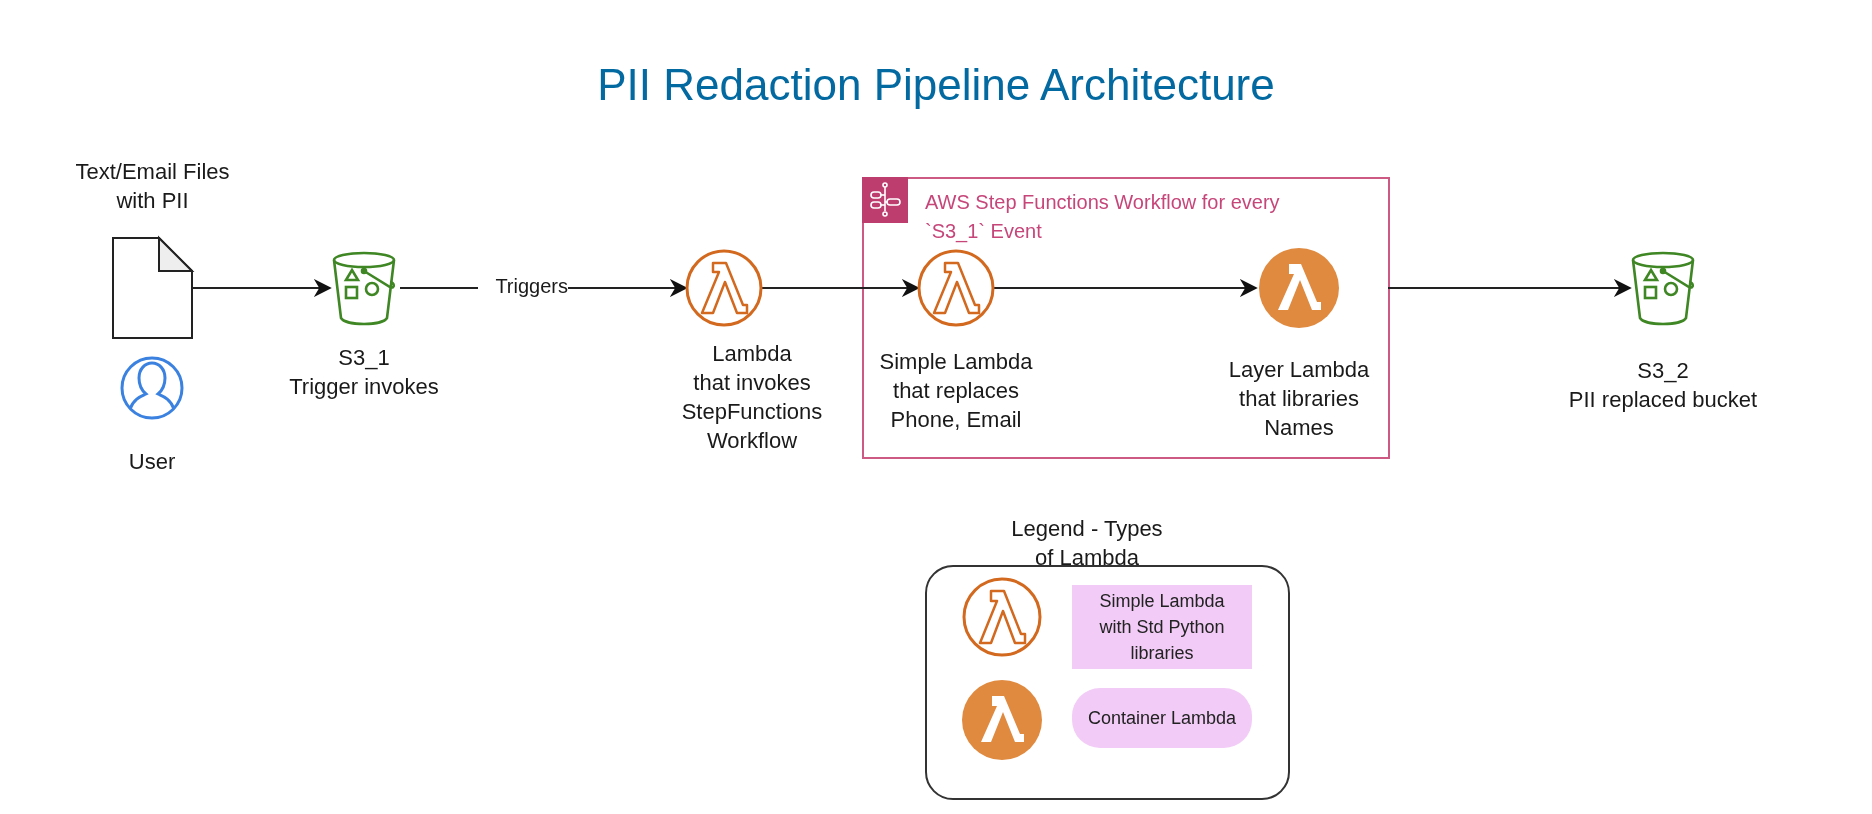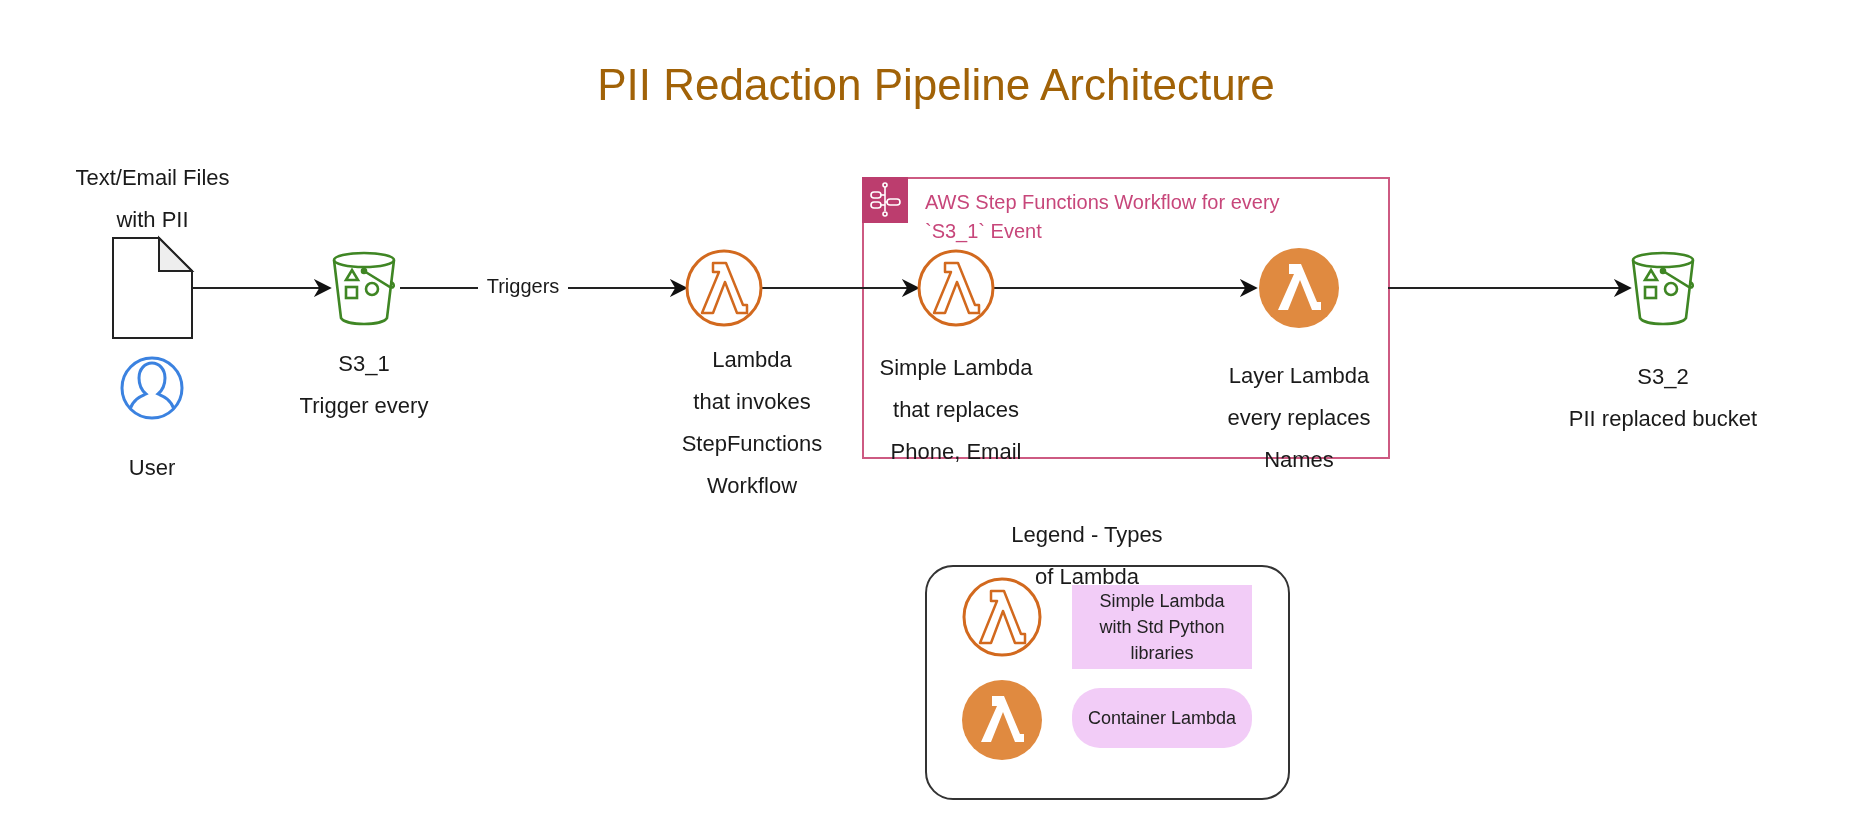--- a/index.html
+++ b/index.html
@@ -1,20 +1,20 @@
 <!DOCTYPE html>
 <html><head>
 <meta charset="utf-8">
 <style>
   html, body { margin: 0; padding: 0; background: #ffffff; }
   body { width: 1872px; height: 814px; position: relative; overflow: hidden;
          font-family: "Liberation Sans", sans-serif; color: #1a1a1a; }
   .abs { position: absolute; }
-  .title { left: 0; width: 1872px; top: 60px; text-align: center; font-size: 44px; color: #a16207; }
-  .lbl { position: absolute; text-align: center; font-size: 22px; line-height: 42px; white-space: pre-line; color: #1a1a1a; }
+  .title { left: 0; width: 1872px; top: 60px; text-align: center; font-size: 44px; color: #0369a1; }
+  .lbl { position: absolute; text-align: center; font-size: 22px; line-height: 29px; white-space: pre-line; color: #1a1a1a; }
   .wf-box { left: 862px; top: 177px; width: 528px; height: 282px; border: 2px solid #cd5a82; box-sizing: border-box; }
   .wf-badge { left: 862px; top: 177px; width: 46px; height: 46px; background: #bc3d6e; }
   .wf-title { left: 925px; top: 188px; font-size: 20px; line-height: 29px; color: #c7467a; white-space: pre-line; }
   .legend-box { left: 925px; top: 565px; width: 365px; height: 235px; border: 2px solid #333; border-radius: 28px; box-sizing: border-box; }
   .legend-note { position: absolute; background: #f2ccf7; font-size: 18px; line-height: 29px; text-align: center; display: flex; align-items: center; justify-content: center; white-space: pre-line; color: #222; }
   svg.overlay { position: absolute; left: 0; top: 0; }
 </style>
 </head>
 <body>
 
@@ -103,36 +103,36 @@
   <g transform="translate(1002,617)">
     <circle r="38" fill="#fff" stroke="#d2691e" stroke-width="3"></circle>
     <path d="M-11,-26 L2,-26 L19,17 L23,17 L23,26 L13,26 L1,-6 L-11,26 L-22,26 L-5,-16 L-11,-16 Z" fill="none" stroke="#d2691e" stroke-width="2.5" stroke-linejoin="round"></path>
   </g>
   <g transform="translate(1002,720)">
     <circle r="40" fill="#e08a40"></circle>
     <path d="M-10,-24 L2,-24 L18,14 L22,14 L22,22 L13,22 L1,-8 L-11,22 L-21,22 L-5,-14 L-10,-14 Z" fill="#ffffff"></path>
   </g>
 </svg>
 
-<div class="lbl" style="left:478px; top:273px; width:90px; background:#fff; font-size:20px; line-height:26px;">Triggers</div>
+<div class="lbl" style="left:478px; top:273px; width:90px; background:#fff; font-size:20px; line-height:26px;text-align:right;">Triggers</div>
 
 <div class="lbl" style="left:50px; top:157px; width:205px;">Text/Email Files
 with PII</div>
 <div class="lbl" style="left:102px; top:447px; width:100px;text-align:center;">User</div>
 <div class="lbl" style="left:264px; top:343px; width:200px;">S3_1
-Trigger every</div>
+Trigger invokes</div>
 <div class="lbl" style="left:652px; top:339px; width:200px;">Lambda
 that invokes
 StepFunctions
 Workflow</div>
 <div class="lbl" style="left:856px; top:347px; width:200px;">Simple Lambda
 that replaces
 Phone, Email</div>
 <div class="lbl" style="left:1199px; top:355px; width:200px;">Layer Lambda
-every replaces
+that libraries
 Names</div>
 <div class="lbl" style="left:1543px; top:356px; width:240px;">S3_2
 PII replaced bucket</div>
 
 <div class="lbl" style="left:987px; top:514px; width:200px;">Legend - Types
 of Lambda</div>
 <div class="abs legend-box"></div>
 <div class="legend-note" style="left:1072px; top:585px; width:180px; height:84px; line-height:26px;">Simple Lambda
 with Std Python
 libraries</div>

